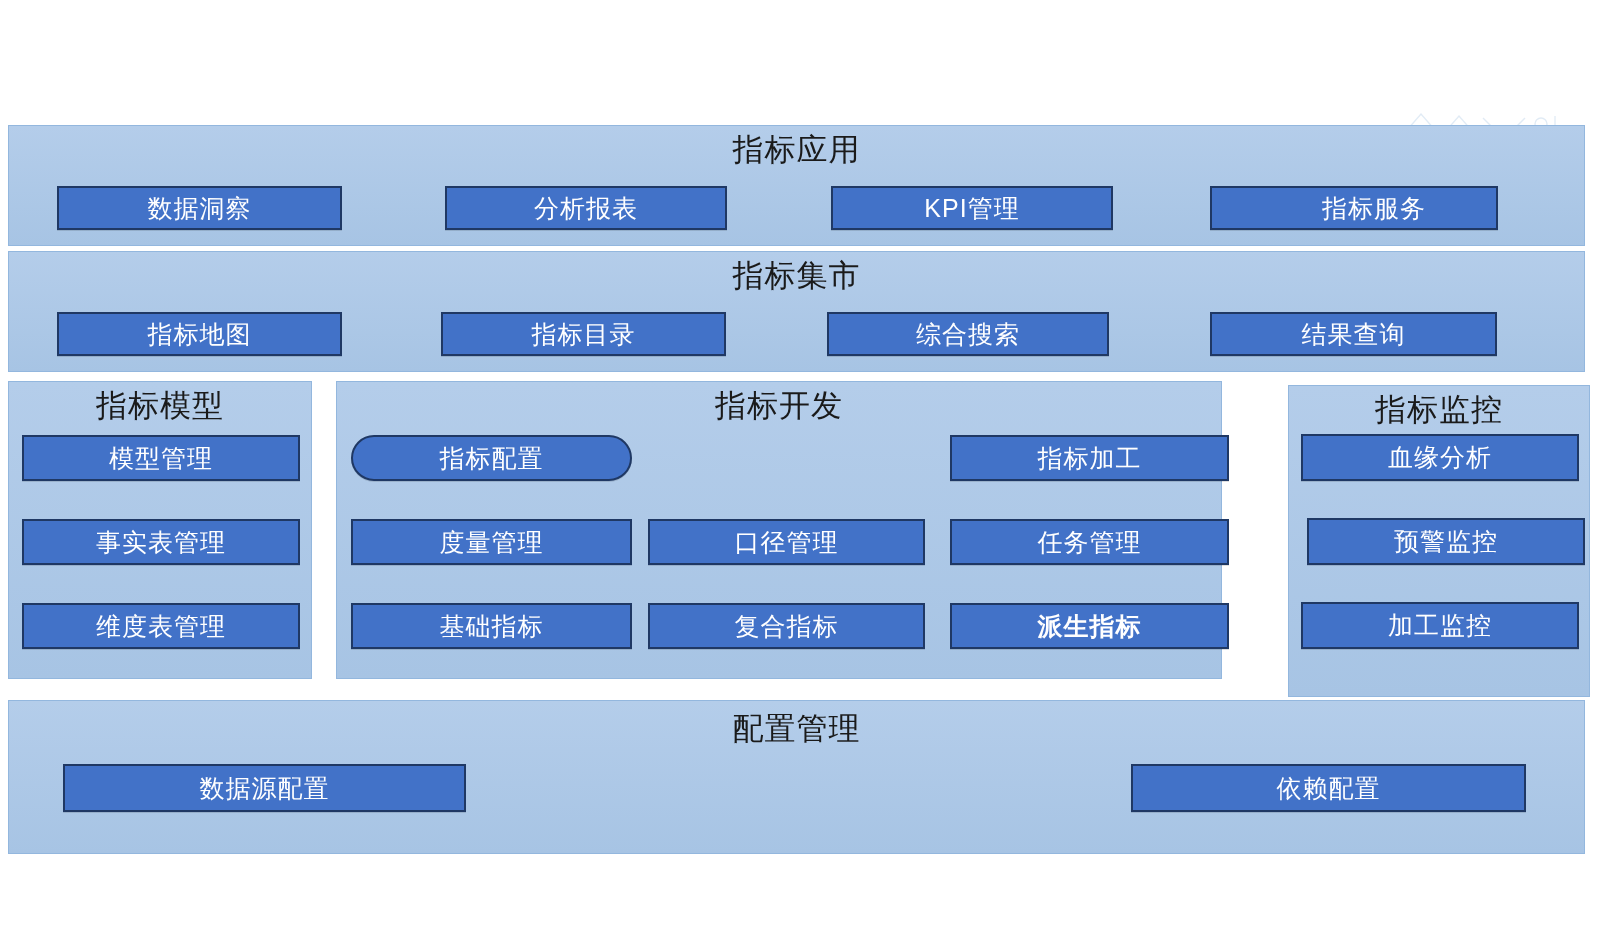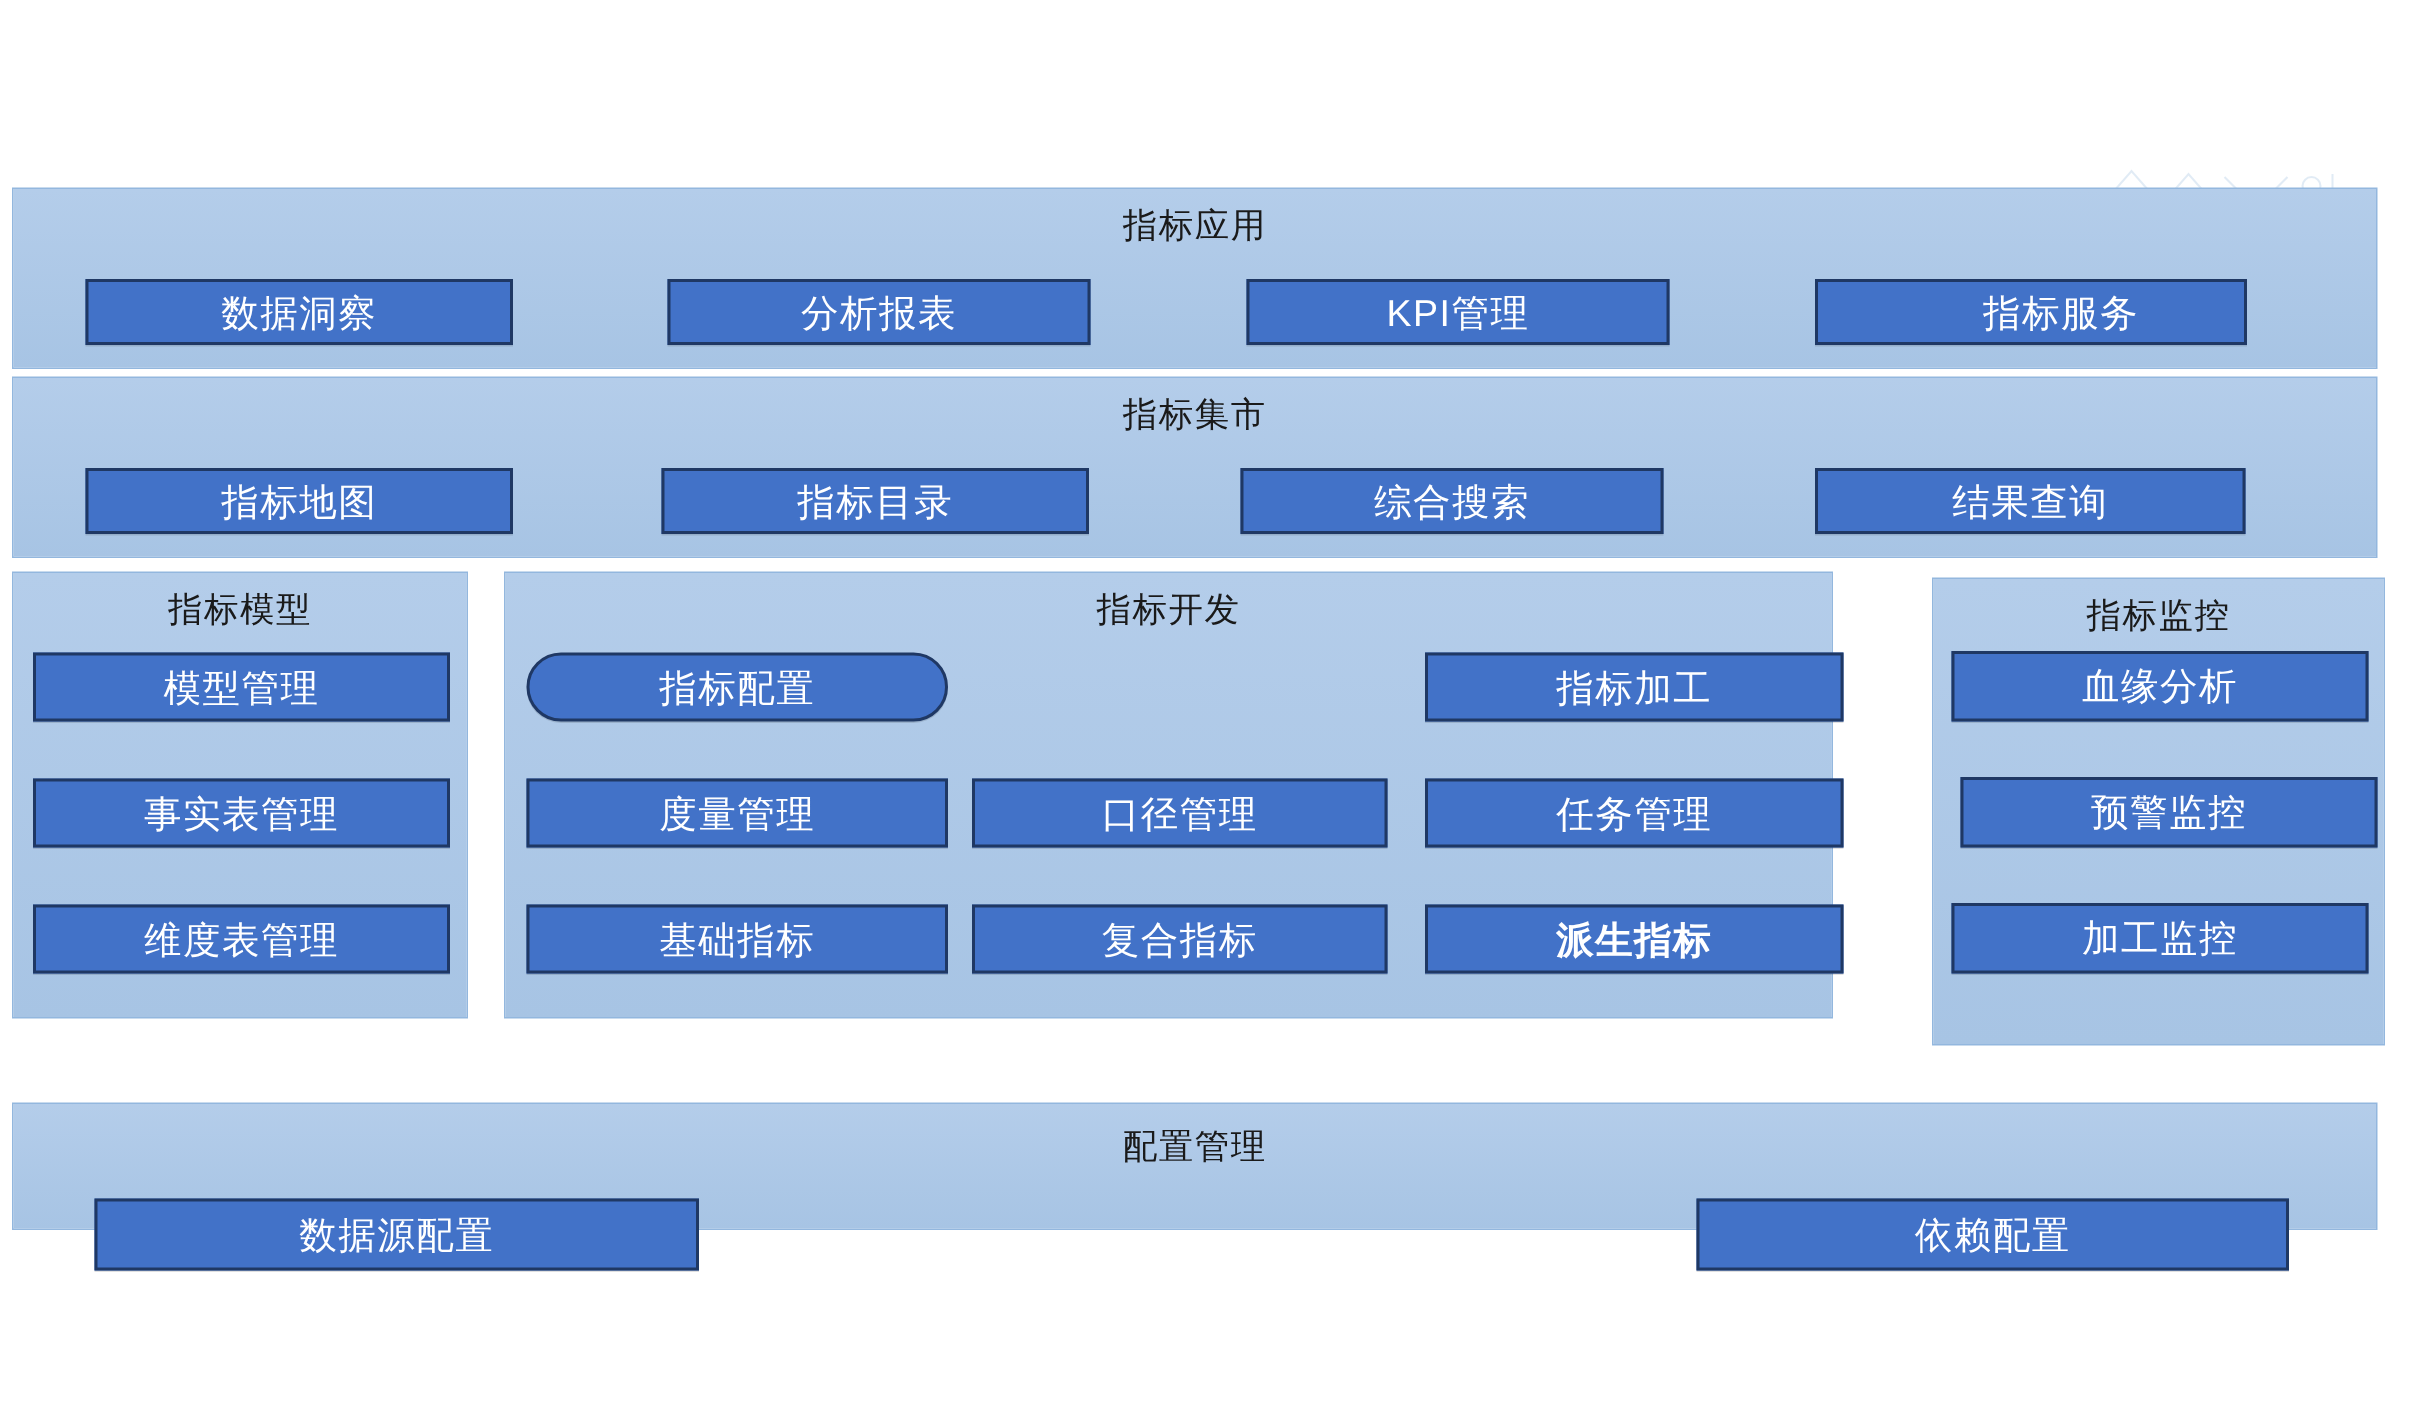--- a/index.html
+++ b/index.html
@@ -40,21 +40,21 @@
     border: 1px solid #93b7de;
     box-sizing: border-box;
   }
 
   .panel-title {
     position: absolute;
     left: 0;
     right: 0;
     text-align: center;
     color: #1a1a1a;
-    font-size: 23px;
+    font-size: 31px;
     line-height: 30px;
     letter-spacing: 1px;
     white-space: nowrap;
   }
 
   .btn {
     position: absolute;
     background: #4272c8;
     border: 2px solid #1f3864;
     box-sizing: border-box;
@@ -120,19 +120,19 @@
     <div class="btn" style="left:613px; top:221px; width:279px; height:46px;font-weight:bold;">派生指标</div>
   </div>
 
   <div class="panel" style="left:1288px; top:385px; width:302px; height:312px;">
     <div class="panel-title" style="top:9px;">指标监控</div>
     <div class="btn" style="left:12px; top:48px; width:278px; height:47px;">血缘分析</div>
     <div class="btn" style="left:18px; top:132px; width:278px; height:47px;">预警监控</div>
     <div class="btn" style="left:12px; top:216px; width:278px; height:47px;">加工监控</div>
   </div>
 
-  <div class="panel" style="left:8px; top:700px; width:1577px; height:85px;margin-top:35px;">
+  <div class="panel" style="left:8px; top:700px; width:1577px; height:154px;">
     <div class="panel-title" style="top:13px;">配置管理</div>
     <div class="btn" style="left:54px; top:63px; width:403px; height:48px;">数据源配置</div>
     <div class="btn" style="left:1122px; top:63px; width:395px; height:48px;">依赖配置</div>
   </div>
 
 </div>
 
 </body></html>

